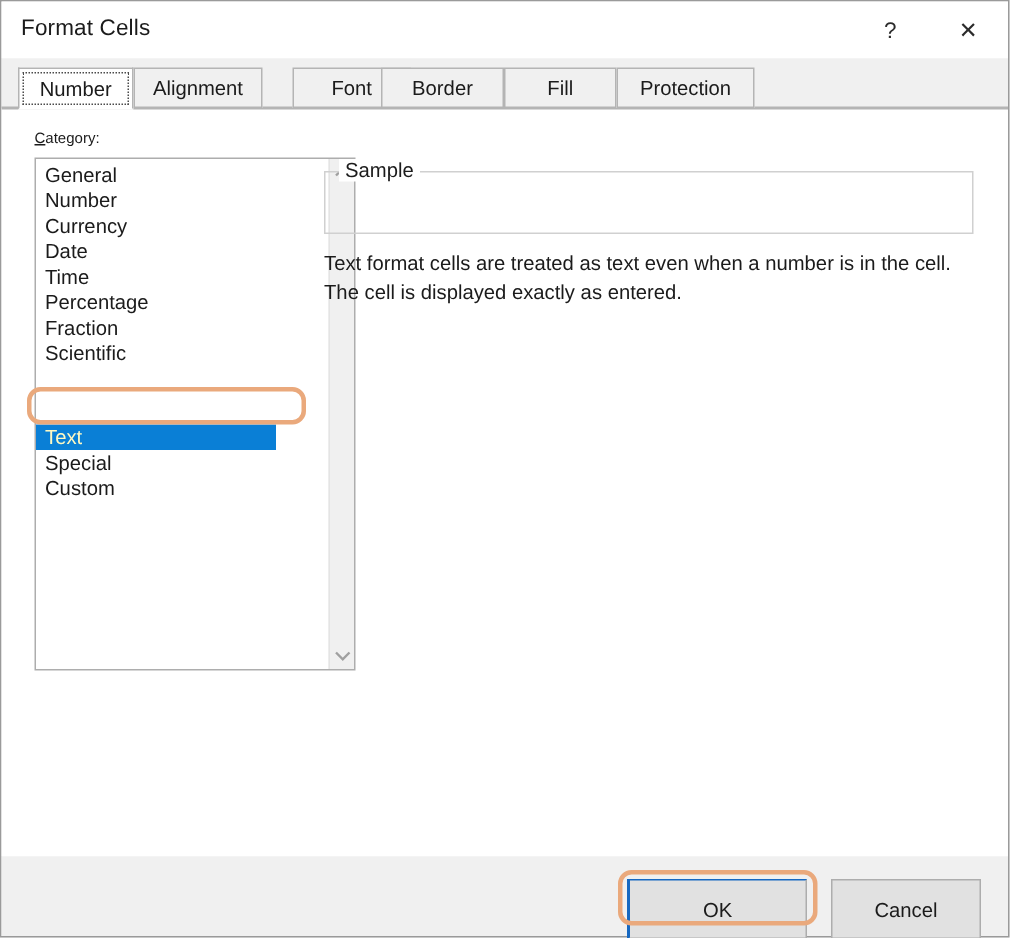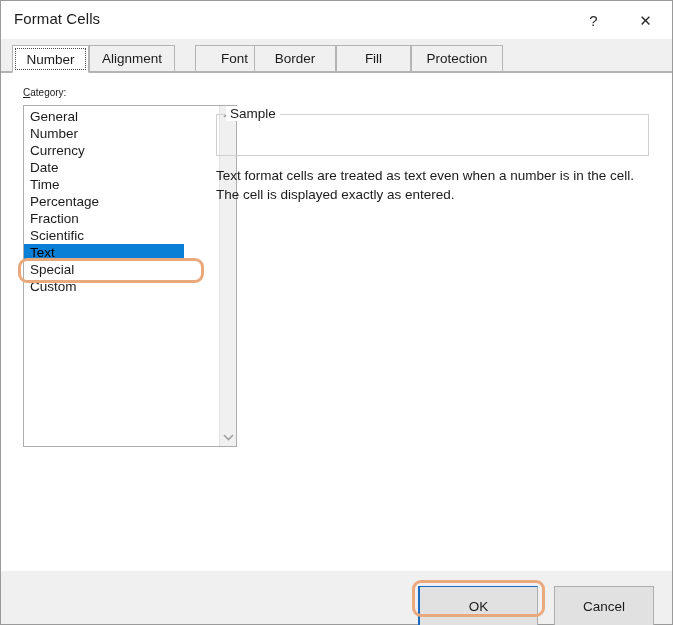--- a/index.html
+++ b/index.html
@@ -134,22 +134,23 @@
     height: 17px;
     line-height: 17px;
     padding-left: 6px;
     font-size: 13.5px;
     color: #1b1b1b;
     white-space: nowrap;
     cursor: default;
   }
   .list-item.selected {
     background: #0a7fd6;
-    color: #000000;
+    color: #fef9c3;
     width: 160px;
+    margin-top: 39px;
   }
 
   
   #lb-scroll {
     position: absolute;
     right: 0; top: 0;
     width: 17px; height: 340px;
     background: #f0f0f0;
     border-left: 1px solid #e4e4e4;
   }

